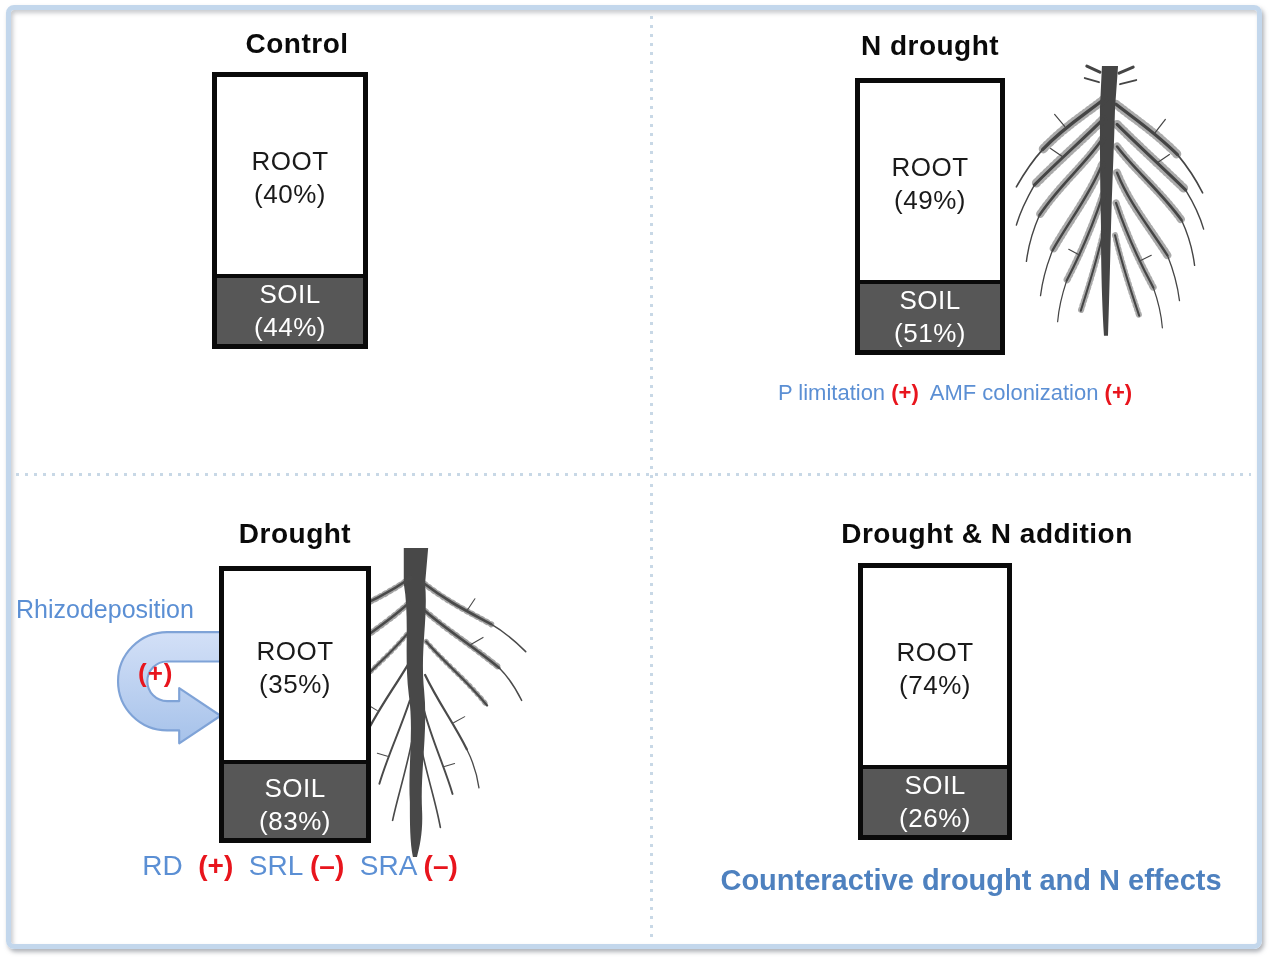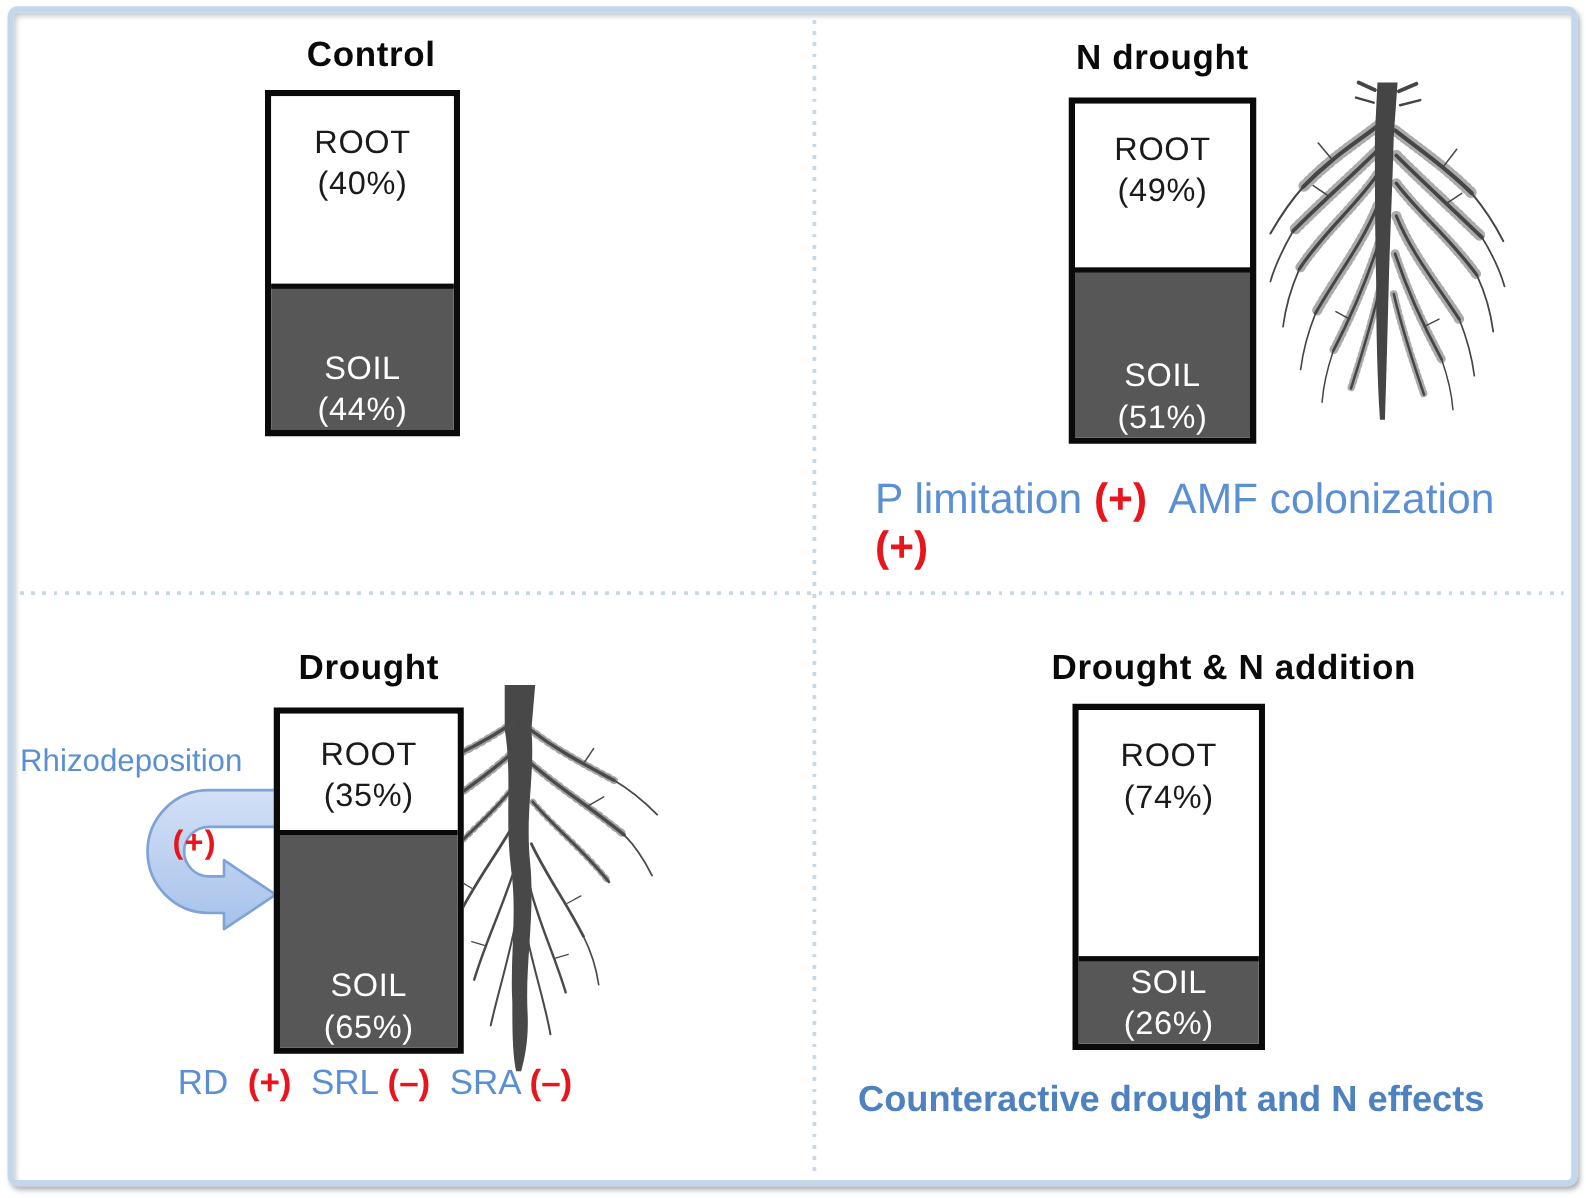--- a/index.html
+++ b/index.html
@@ -25,26 +25,26 @@
   .title{
     position:absolute;text-align:center;
     font-size:28px;font-weight:bold;color:#0a0a0a;letter-spacing:.5px;
     white-space:nowrap;
   }
   .bar{
     position:absolute;display:flex;flex-direction:column;
     border:5px solid #0a0a0a;background:#ffffff;box-sizing:border-box;
     z-index:3;
   }
-  .seg{display:flex;flex-direction:column;align-items:center;box-sizing:border-box;}
+  .seg{display:flex;flex-direction:column;align-items:center;box-sizing:border-box;margin-top:48px;}
   .seg.root{background:#ffffff;color:#1a1a1a;padding-top:20px;}
   .seg.soil{flex:1;background:var(--soil-fill,#575757);color:#ffffff;border-top:4px solid #0a0a0a;justify-content:flex-end;}
   .seg-line{font-size:26px;line-height:33px;letter-spacing:.5px;text-align:center;}
   .annotation{
-    position:absolute;text-align:left;font-size:34px;white-space:pre-wrap;
+    position:absolute;text-align:center;font-size:22px;white-space:pre-wrap;
   }
   .seg-blue{color:var(--blue-text,#5b8fd4);}
   .seg-red{color:var(--red-text,#e8151d);font-weight:bold;}
   .blue-bold{color:var(--blue-bold-text,#4e81bf);font-weight:bold;}
   .rhizo-label{
     position:absolute;left:16px;top:595px;font-size:25px;color:var(--blue-text,#5b8fd4);
     white-space:nowrap;z-index:2;
   }
   .plus-red{
     position:absolute;left:138px;top:658px;font-size:26px;font-weight:bold;
@@ -164,21 +164,21 @@
 
   <div class="plus-red">(+)</div>
 
   <div class="bar" style="left:219px;top:566px;width:152px;height:277px">
     <div class="seg root" style="padding-top: 16px; height: 35%;">
       <div class="seg-line">ROOT</div>
       <div class="seg-line">(35%)</div>
     </div>
     <div class="seg soil">
       <div class="seg-line">SOIL</div>
-      <div class="seg-line">(65%)</div>
+      <div class="seg-line">(83%)</div>
     </div>
   </div>
 
   <svg class="root-svg root-b" viewBox="0 0 240 310">
     <g stroke="#4a4a4a" fill="none" stroke-linecap="round">
       <path d="M106,0 L130,0 L127,35 C130,70 122,100 126,140 C130,180 122,220 124,258 C125,278 122,293 119,304 L115,304 C112,290 112,270 112,250 C110,215 116,180 111,145 C106,105 112,70 106,35 Z" fill="#484848" stroke="none"></path>
       <path d="M112,30 C90,45 70,55 45,65" stroke-width="2.6"></path>
       <path d="M45,65 C30,72 20,80 8,95" stroke-width="1.5"></path>
       <path d="M110,55 C88,75 66,88 40,108" stroke-width="2.6"></path>
       <path d="M40,108 C30,118 24,128 18,140" stroke-width="1.4"></path>
@@ -225,15 +225,15 @@
     <div class="seg root" style="height: 74%;">
       <div class="seg-line">ROOT</div>
       <div class="seg-line">(74%)</div>
     </div>
     <div class="seg soil">
       <div class="seg-line">SOIL</div>
       <div class="seg-line">(26%)</div>
     </div>
   </div>
 
-  <div class="anno-block big-anno blue-bold" style="left:657px;top:864px;width:560px">Counteractive drought and N effects</div>
+  <div class="anno-block big-anno blue-bold" style="left:691px;top:864px;width:560px">Counteractive drought and N effects</div>
 
 </div>
 
 </body></html>

